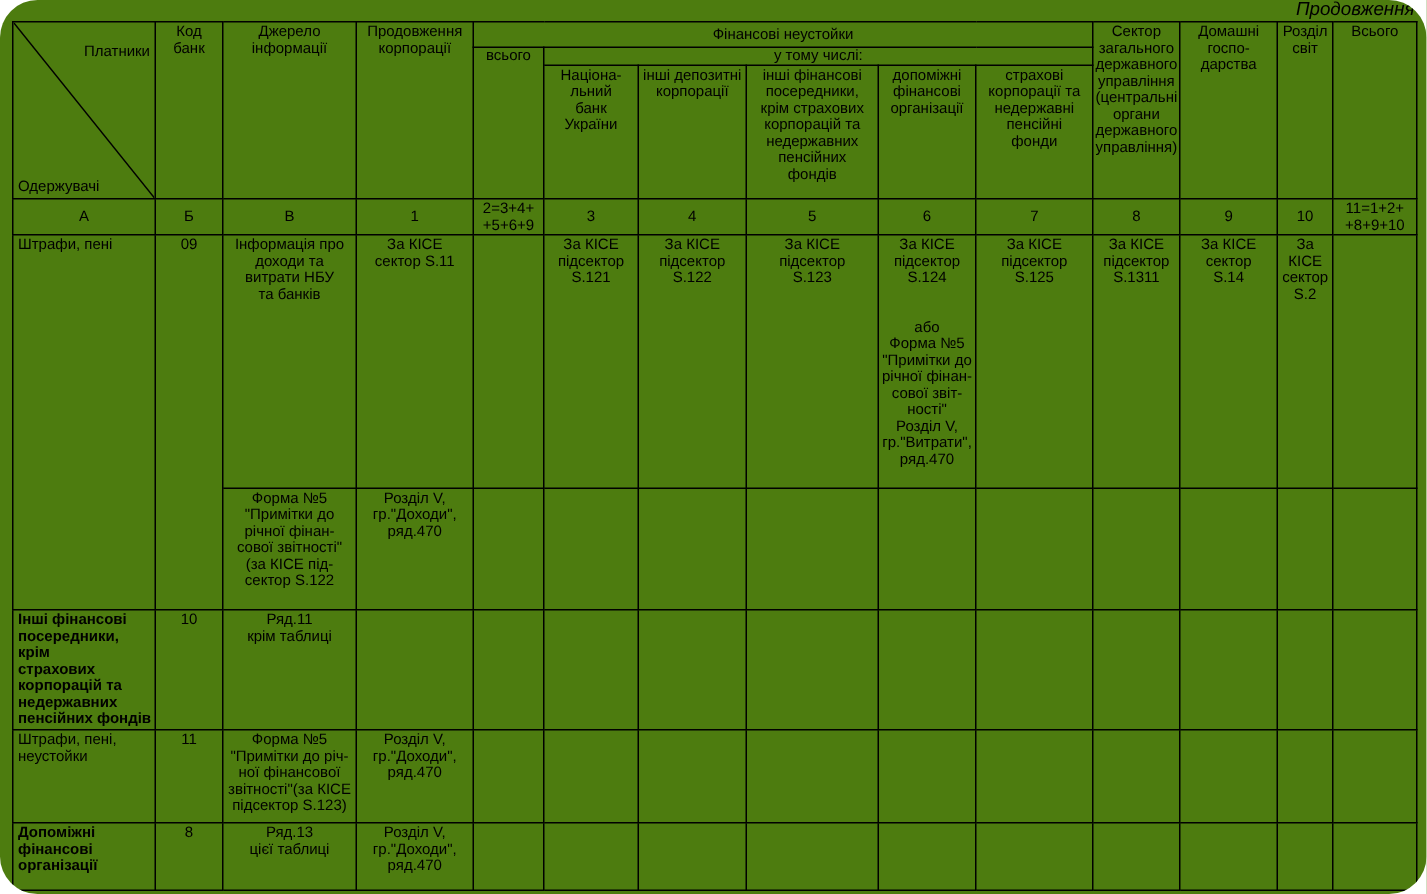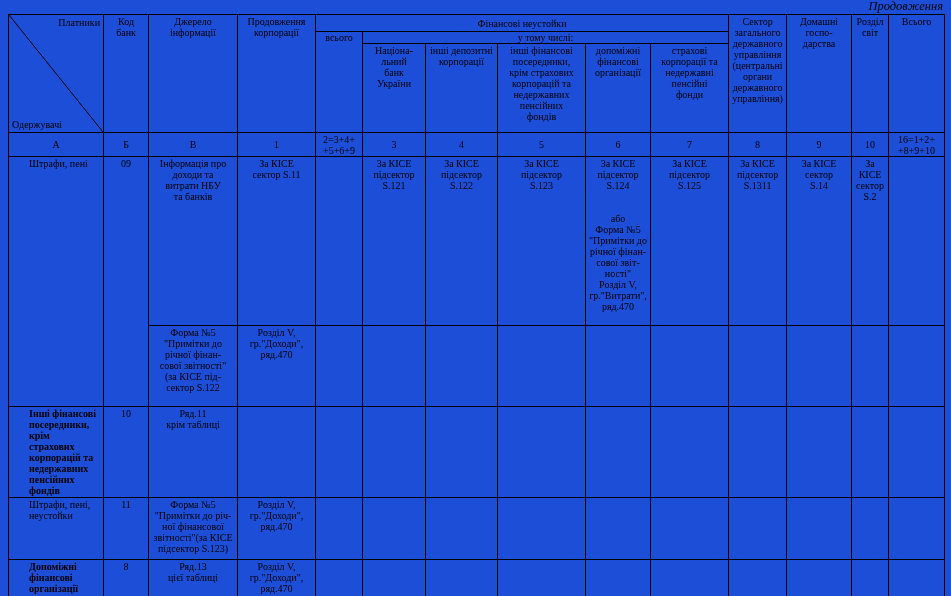--- a/index.html
+++ b/index.html
@@ -1,24 +1,25 @@
 <!DOCTYPE html>
 <html><head>
 <meta charset="utf-8">
 <style>
   * { box-sizing: border-box; }
   html, body { margin: 0; padding: 0; background: #ffffff; }
   .page {
     position: relative;
     width: 951px;
     height: 596px;
-    background: #1d4ed8;
-    font-family: Liberation Serif, serif;
+    background: #4d7c0f;
+    font-family: Liberation Sans, sans-serif;
     color: #000000;
     overflow: hidden;
+    border-radius: 25px;
   }
   .continuation {
     position: absolute;
     top: 0px;
     right: 8px;
     font-style: italic;
     font-size: 12.5px;
     line-height: 13px;
   }
   table.grid {
@@ -33,37 +34,37 @@
     border: 1px solid #000000;
     font-size: 10px;
     line-height: 11px;
     padding: 1px 1px;
     text-align: center;
     vertical-align: top;
     white-space: pre-line;
     overflow: hidden;
     font-weight: normal;
   }
-  .grid td.label { text-align: left; padding-left: 20px; }
+  .grid td.label { text-align: left; padding-left: 3px; }
   .grid td.bold { font-weight: bold; }
   .grid tr.h-band  { height: 17px; }
   .grid tr.h-incl  { height: 12px; }
   .grid tr.h-names { height: 89px; }
   .grid tr.h-index { height: 24px; }
   .grid tr.h-r1    { height: 169px; }
   .grid tr.h-r2    { height: 81px; }
   .grid tr.h-r3    { height: 71px; }
   .grid tr.h-r4    { height: 62px; }
   .grid tr.h-r5    { height: 45px; }
   .grid tr.h-index td { vertical-align: middle; padding: 0; line-height: 11px; }
   .grid tr.h-incl td { padding: 0; line-height: 11px; }
   .grid td.band { vertical-align: middle; padding: 0; }
   .grid td.diag { position: relative; padding: 0; }
   .diag svg { position: absolute; left: 0; top: 0; width: 100%; height: 100%; display: block; }
-  .diag .payers { position: absolute; top: 2px; right: 3px; }
+  .diag .payers { position: absolute; top: 14px; right: 3px; }
   .diag .receivers { position: absolute; bottom: 2px; left: 3px; margin-top: 22px; }
 </style>
 </head>
 <body>
 
 <div class="page">
   <div class="continuation">Продовження</div>
 
   <table class="grid">
     <colgroup>
@@ -152,21 +153,21 @@
       <td>2=3+4+
 +5+6+9</td>
       <td>3</td>
       <td>4</td>
       <td>5</td>
       <td>6</td>
       <td>7</td>
       <td>8</td>
       <td>9</td>
       <td>10</td>
-      <td>16=1+2+
+      <td>11=1+2+
 +8+9+10</td>
     </tr>
 
     <tr class="h-r1">
       <td class="label" rowspan="2">Штрафи, пені</td>
       <td rowspan="2">09</td>
       <td>Інформація про
 доходи та
 витрати НБУ
 та банків</td>

